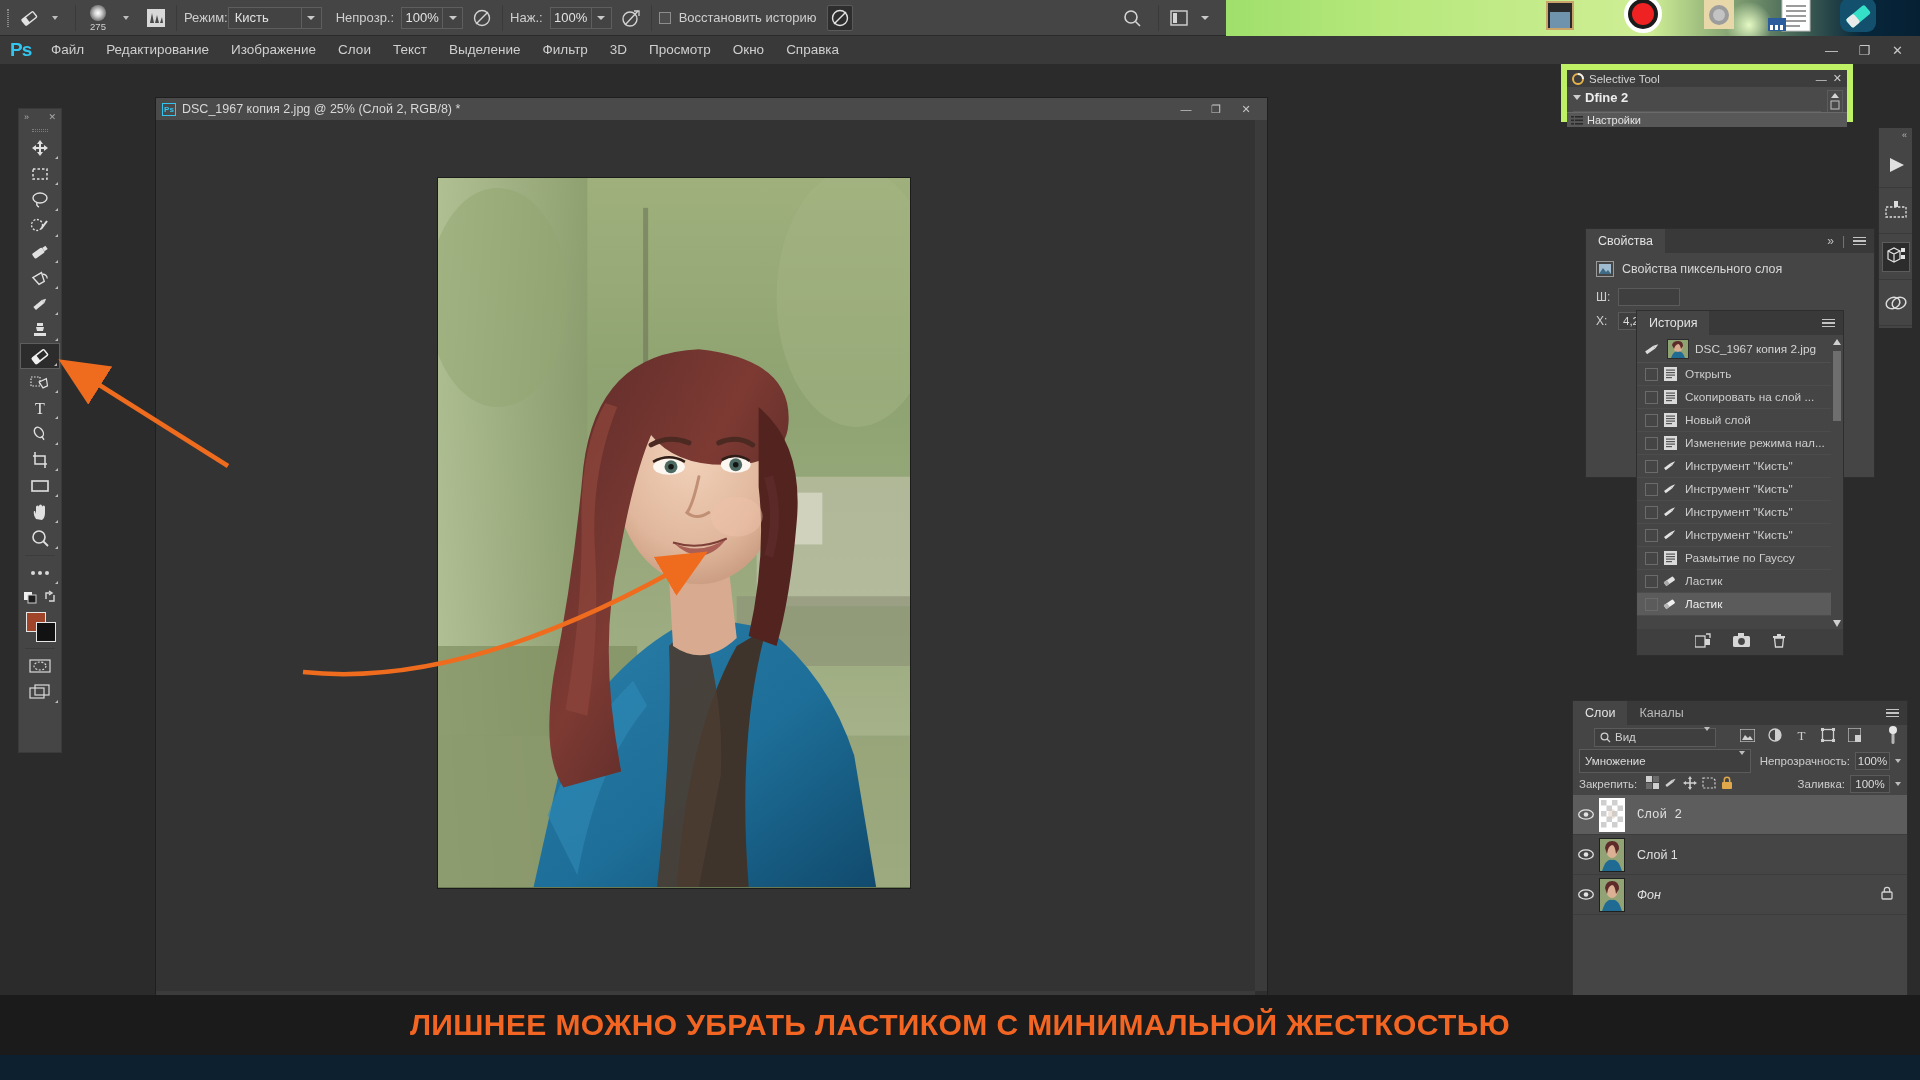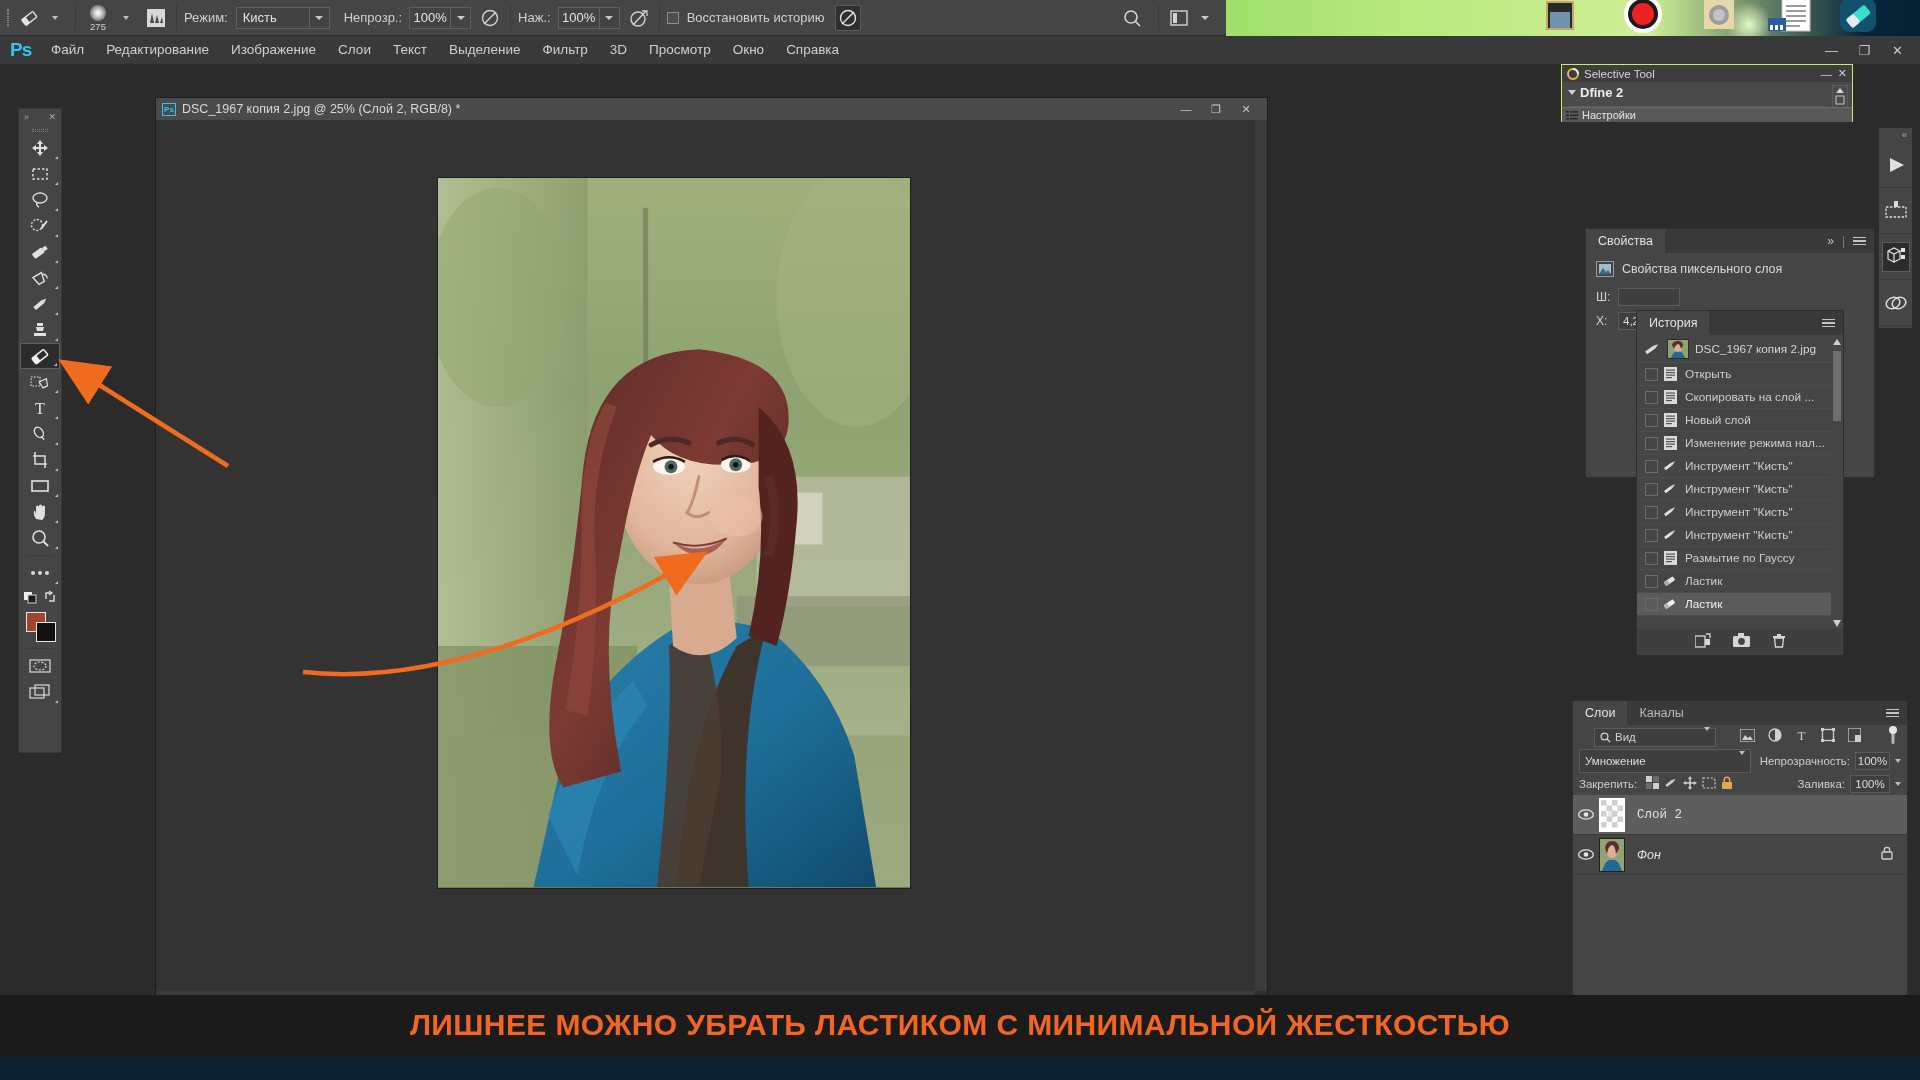--- a/index.html
+++ b/index.html
@@ -114,21 +114,21 @@
   
   .panel { position:absolute; background:#454545; border:1px solid #2e2e2e; }
   .panel-tabrow { height:24px; background:#393939; display:flex; align-items:center;justify-content:flex-end; }
   .panel-tab { height:24px; padding:0 12px; display:flex;align-items:center; color:#b9b9b9; font-size:12.5px; }
   .panel-tab.active { background:#454545; color:#e3e3e3; }
   .panel-menu { margin-left:auto; display:flex; align-items:center; gap:8px; padding-right:8px; color:#c0c0c0; font-size:12px; }
   .hamb { display:flex;flex-direction:column;gap:2px; }
   .hamb i { display:block; width:13px; height:1.5px; background:#c4c4c4; }
 
   
-  .sel-tool { position:absolute; left:1561px; top:64px; width:292px; height:58px; background:#15803d; border:1px solid #bef264; }
+  .sel-tool { position:absolute; left:1561px; top:64px; width:292px; height:58px; background:#15803d; border:6px solid #bef264; }
   .sel-tool-title { height:17px; background:#3d3d3d; display:flex;align-items:center; padding:0 5px; color:#d4d4d4; font-size:11.5px; }
   .sel-tool-body { position:relative; height:40px; background:#4a4a4a; }
   .dfine-head { color:#ededed; font-size:13px; font-weight:bold; padding:3px 0 0 18px; }
   .dfine-tri { position:absolute; left:6px; top:8px; width:0;height:0;
     border-left:4px solid transparent;border-right:4px solid transparent;border-top:5px solid #cfcfcf; }
   .dfine-row { position:absolute; left:6px; top:24px; right:26px; height:14px; display:flex; }
   .dfine-cell { flex:1; border:1px solid #5a5a5a; background:#4f4f4f; color:#d8d8d8; font-size:11.5px; padding-left:5px; overflow:hidden; }
   .sel-scroll { position:absolute; right:4px; top:3px; width:16px; height:34px; background:#4a4a4a; border:1px solid #5c5c5c; }
   .settings-bar { position:absolute; left:0; bottom:0; width:100%; height:15px; background:#585858; border-top:1px solid #6a6a6a;
                   display:flex; align-items:center; color:#e4e4e4; font-size:11px; padding-left:4px; }
@@ -281,21 +281,21 @@
           <g fill="#4a4a4a">
             <path d="M5 15 L7 5 L9 15 Z"></path>
             <path d="M10 15 L12 7 L14 15 Z"></path>
             <path d="M15 15 L17 9 L18 15 Z"></path>
           </g>
         </svg>
     </div>
     <div class="opt-sep"></div>
 
     <span class="opt-label">Режим:</span>
-    <div class="ps-combo" style="margin-left:8px">
+    <div class="ps-combo" style="">
       <div class="ps-field" style="width:74px">Кисть</div>
       <div class="arrow">
           <div class="caret"></div>
         </div>
     </div>
 
     <span class="opt-label" style="margin-left:14px">Непрозр.:</span>
     <div class="ps-combo" style="margin-left:7px">
       <div class="ps-field" style="width:42px;justify-content:center">100%</div>
       <div class="arrow">
@@ -1040,20 +1040,37 @@
                   <rect x="16.5" y="16.5" width="5.5" height="5.5"></rect>
                 <rect x="0" y="22" width="5.5" height="5.5"></rect>
                   <rect x="11" y="22" width="5.5" height="5.5"></rect>
               </g>
               <ellipse cx="11" cy="14" rx="4" ry="5" fill="#d6c8bb" opacity=".45"></ellipse>
             </svg>
           </span>
           <span class="lay-name">Слой 2</span>
         </div>
 
+        <div class="layer-row">
+          <span class="lay-eye">
+            <svg width="16" height="11">
+                <ellipse cx="8" cy="5.5" rx="7.3" ry="4.6" fill="none" stroke="#e4e4e4" stroke-width="1.3"></ellipse>
+                <circle cx="8" cy="5.5" r="2.3" fill="#e4e4e4"></circle>
+              </svg>
+          </span>
+          <span class="lay-thumb">
+            <svg width="24" height="32" viewBox="0 0 24 32">
+                <rect width="24" height="32" fill="#91a374"></rect>
+                <ellipse cx="12" cy="12" rx="5.6" ry="7" fill="#dcb094"></ellipse>
+                <path d="M2 32 Q6 19 12 21 Q18 19 22 32 Z" fill="#1f6b94"></path>
+                <path d="M5 9 Q6 2 12 2 Q19 2 19 10 L16 15 Q15 6 12 6 Q8 7 7 15 Z" fill="#5d2b2a"></path>
+              </svg>
+          </span>
+          <span class="lay-name">Слой 1</span>
+        </div>
 
         <div class="layer-row">
           <span class="lay-eye">
             <svg width="16" height="11">
                 <ellipse cx="8" cy="5.5" rx="7.3" ry="4.6" fill="none" stroke="#e4e4e4" stroke-width="1.3"></ellipse>
                 <circle cx="8" cy="5.5" r="2.3" fill="#e4e4e4"></circle>
               </svg>
           </span>
           <span class="lay-thumb">
             <svg width="24" height="32" viewBox="0 0 24 32">

